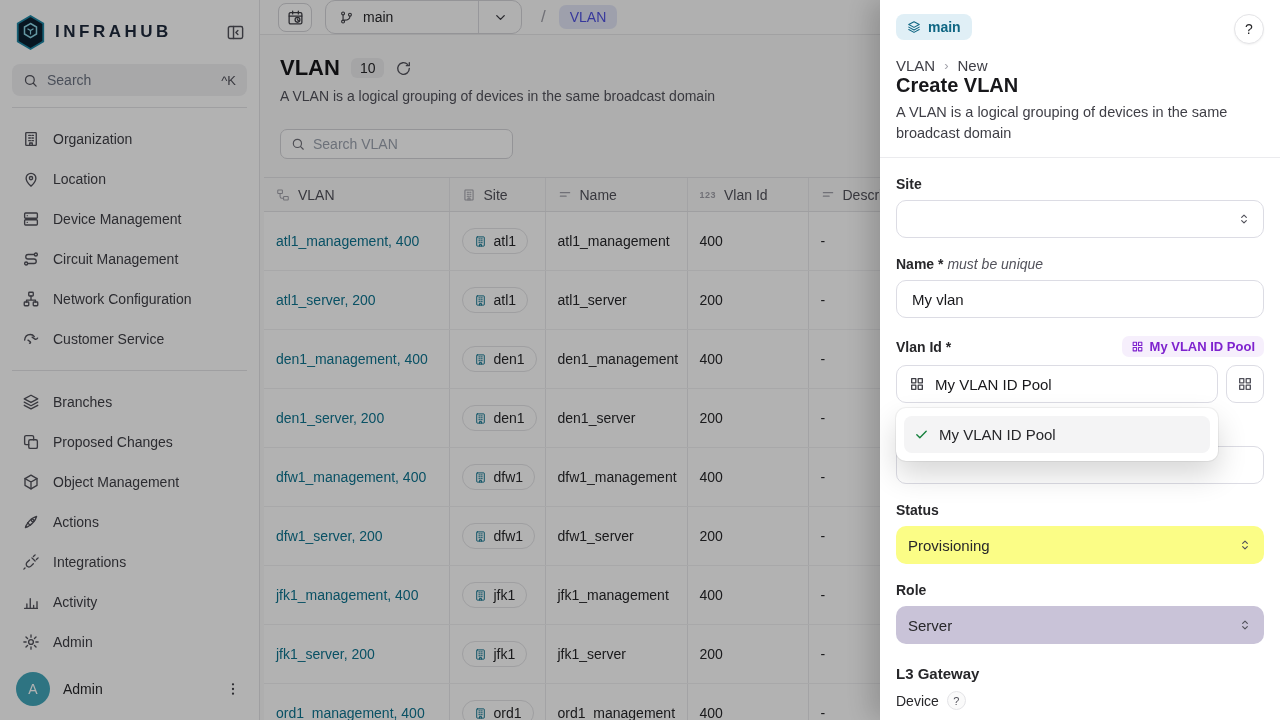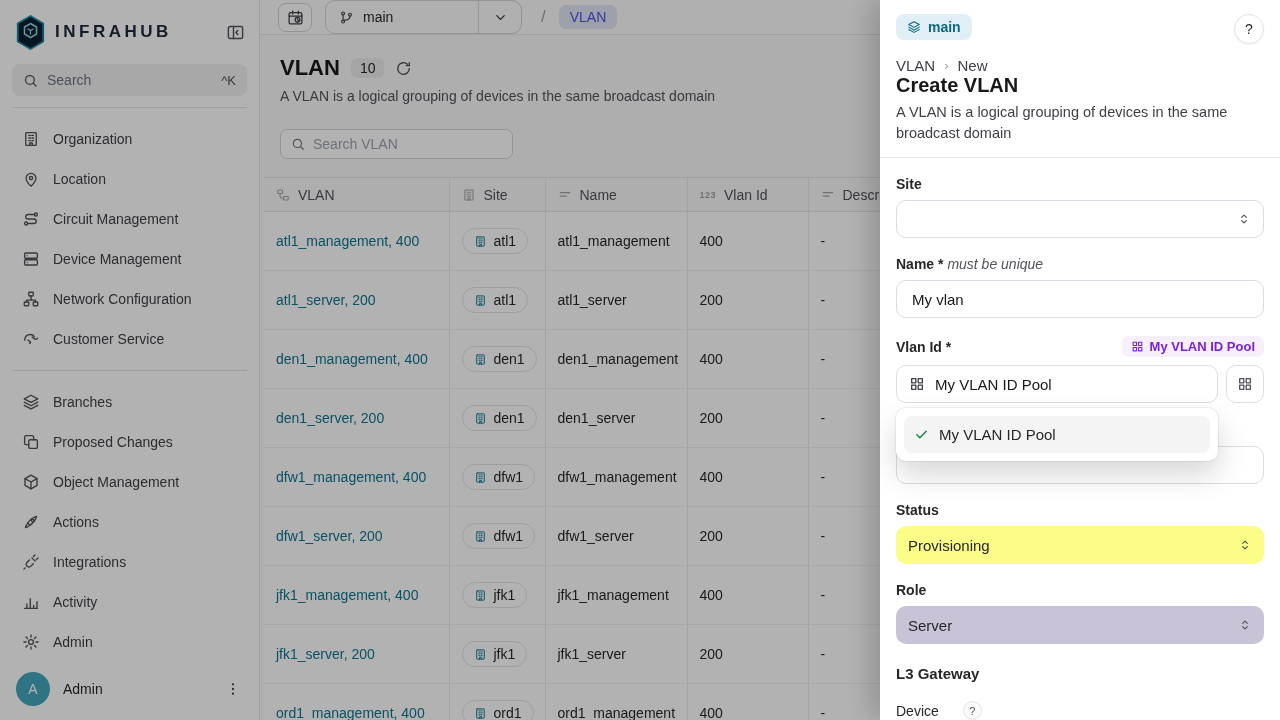--- a/index.html
+++ b/index.html
@@ -136,21 +136,21 @@
                            font-family:"Liberation Sans", sans-serif; }
   .dropdown-filter input::placeholder { color:#a8a8b0; }
   .dropdown-options { padding:8px; }
   .dropdown-option { height:37px; background:#f4f4f5; border-radius:8px; display:flex; align-items:center;
                      gap:10px; padding:0 10px; font-size:15px; color:#27272a; cursor:pointer; }
   .dropdown-option svg { width:15px; height:15px; color:#15803d; flex:none; }
 
   .covered-field .form-label { min-height:17px; }
 
   .l3-heading { margin-top:21px; font-size:15px; font-weight:600; color:#27272a; }
-  .device-row { margin-top:19px; display:flex; align-items:center; gap:24px; }
+  .device-row { margin-top:9px; display:flex; align-items:center; gap:8px; }
   .device-label { font-size:14px; color:#27272a; }
   .mini-help { width:19px; height:19px; border-radius:50%; border:1px solid #e4e4e7; background:#fafafa;
                color:#52525b; font-size:11px; display:flex; align-items:center; justify-content:center; }
 </style>
 </head>
 <body>
 
 <svg width="0" height="0" style="position:absolute">
   <defs>
     <symbol id="i-search" viewBox="0 0 24 24">
@@ -351,29 +351,29 @@
           <span>Organization</span>
         </div>
       <div class="nav-item">
           <svg>
             <use href="#i-pin"></use>
           </svg>
           <span>Location</span>
         </div>
       <div class="nav-item">
           <svg>
+            <use href="#i-server"></use>
+          </svg>
+          <span>Device Management</span>
+        </div>
+      <div class="nav-item">
+          <svg>
             <use href="#i-circuit"></use>
           </svg>
           <span>Circuit Management</span>
-        </div>
-      <div class="nav-item">
-          <svg>
-            <use href="#i-server"></use>
-          </svg>
-          <span>Device Management</span>
         </div>
       <div class="nav-item">
           <svg>
             <use href="#i-network"></use>
           </svg>
           <span>Network Configuration</span>
         </div>
       <div class="nav-item">
           <svg>
             <use href="#i-service"></use>

